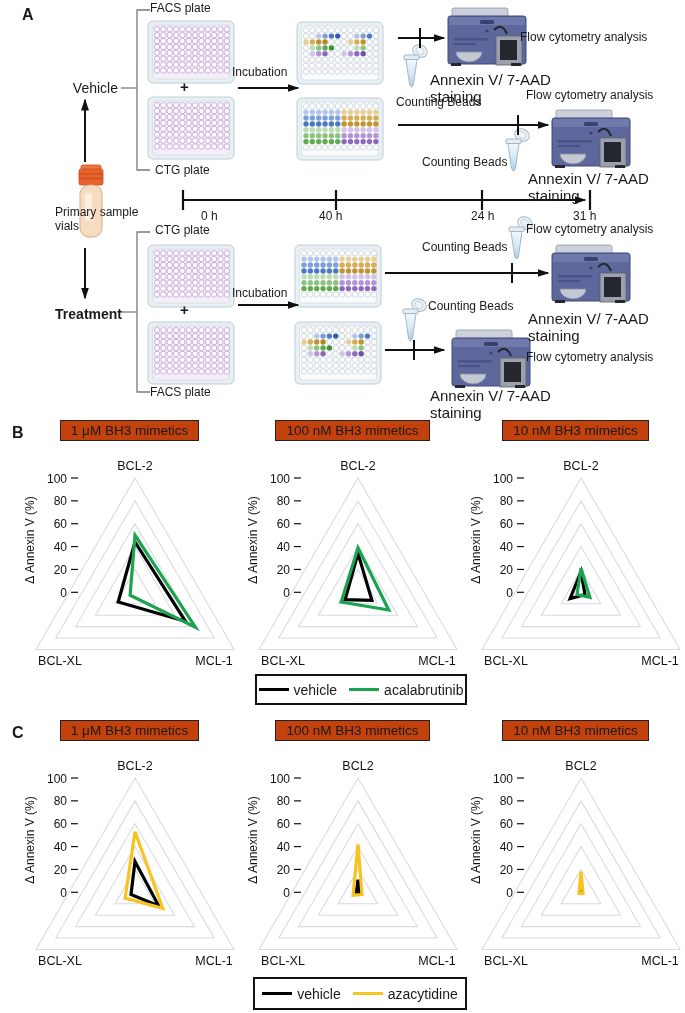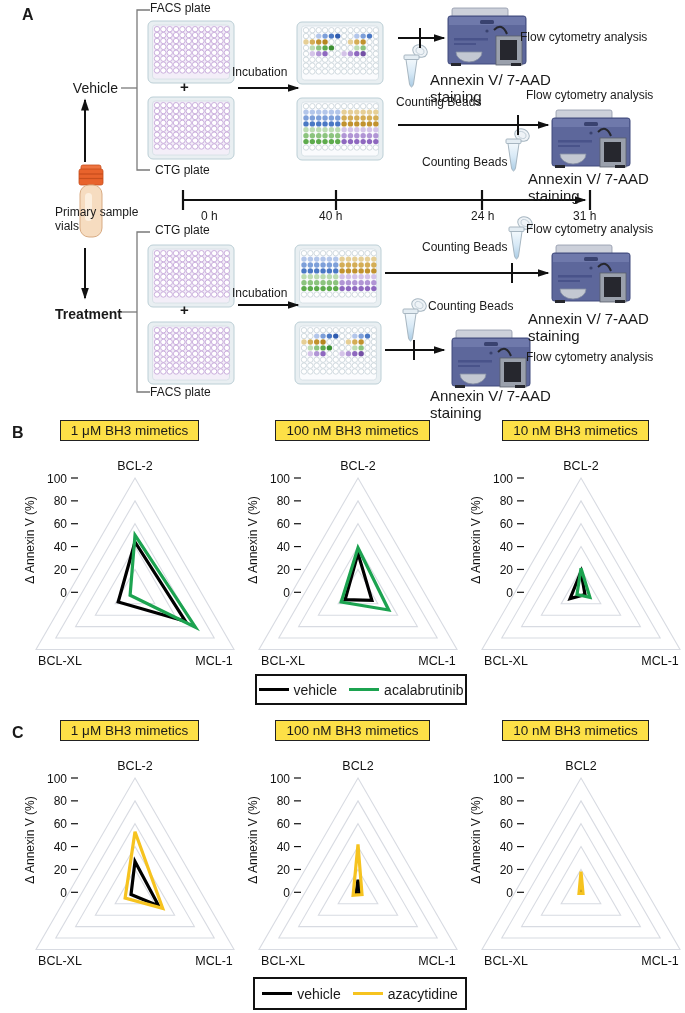--- a/index.html
+++ b/index.html
@@ -9,21 +9,21 @@
   }
   .lbl{position:absolute;line-height:1.15;}
   .panel-letter{font-size:16px;font-weight:bold;}
   .small-caption{font-size:15px;}
   .mid-caption{font-size:12px;}
   .big-caption{font-size:14px;}
   .center{text-align:left;}
   .right{text-align:right;}
   .chart-title-row{position:absolute;width:219px;text-align:center;}
   .chart-title{
-    display:inline-block;border:1.5px solid #222;background:#fde047;
+    display:inline-block;border:1.5px solid #222;background:#c2410c;
     padding:2px 10px;font-size:13.5px;white-space:nowrap;
   }
   .chart-box{position:absolute;width:219px;height:252px;}
   .legend{
     position:absolute;border:2px solid #111;background:#fff;
     display:flex;align-items:center;justify-content:center;gap:12px;
     font-size:14px;
   }
   .legend-item{display:flex;align-items:center;gap:5px;}
   .legend-line{display:inline-block;width:30px;height:3.4px;background:#000;}

